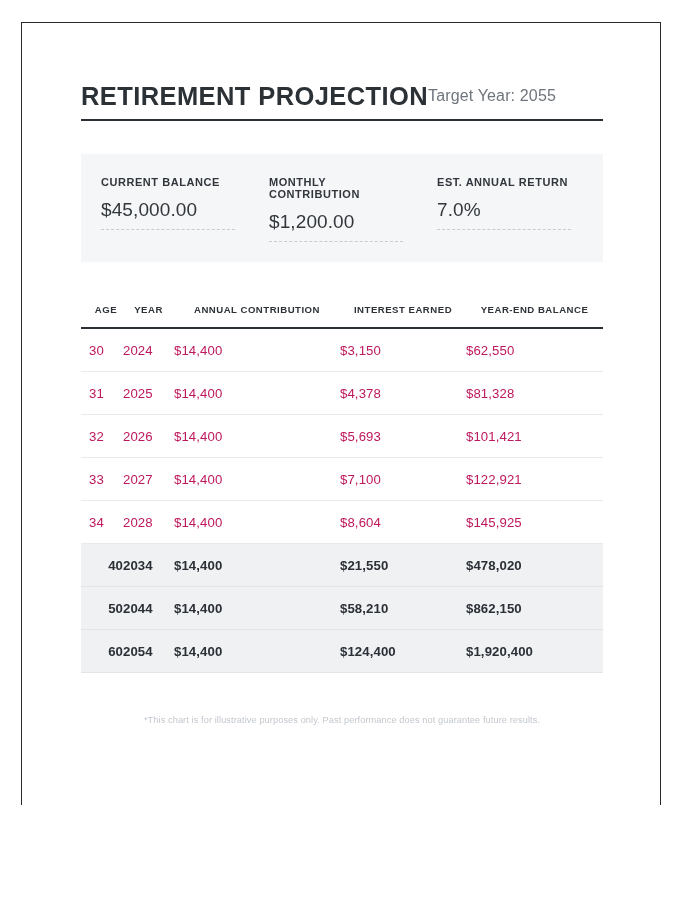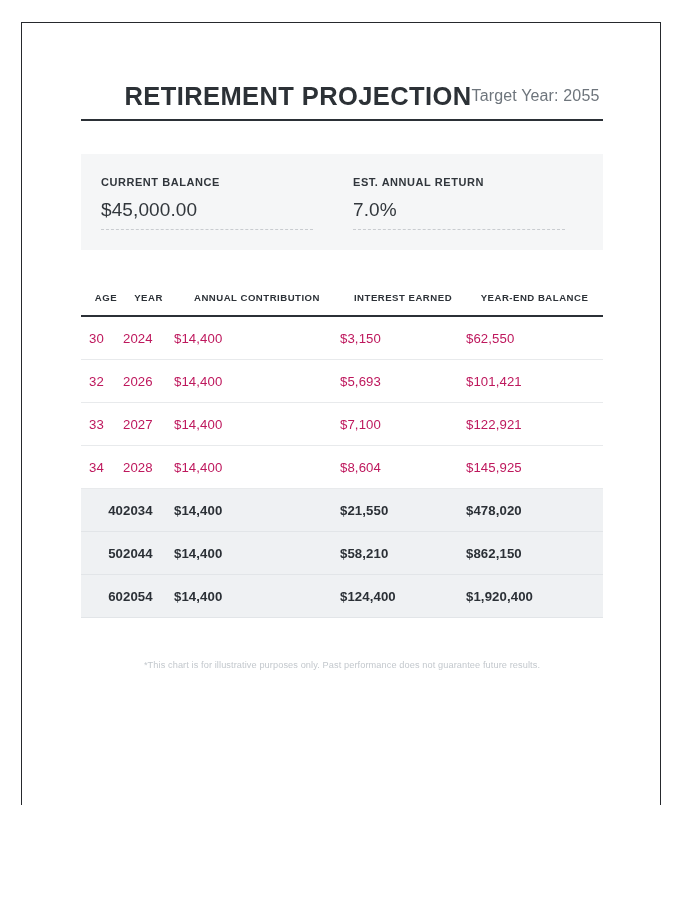--- a/index.html
+++ b/index.html
@@ -35,23 +35,22 @@
     position: absolute;
     left: 59px;   
     top: 60px;
     width: 522px; 
   }
 
   
   .header {
     display: flex;
     align-items: flex-end;
-    justify-content: center;
+    justify-content: flex-start;
     padding-bottom: 9px;
-    margin-left: 40px;
   }
   .doc-title {
     font-size: 25.5px;
     font-weight: bold;
     letter-spacing: 0.4px;
     color: #2c3136;
     line-height: 1.05;
     margin: 0;
   }
   .target-year {
@@ -161,20 +160,25 @@
     <div class="header">
       <h1 class="doc-title">RETIREMENT PROJECTION</h1>
       <div class="target-year">Target Year: 2055</div>
     </div>
     <div class="title-rule"></div>
 
     <div class="summary-panel">
       <div class="summary-field">
         <div class="field-label">CURRENT BALANCE</div>
         <div class="field-value">$45,000.00</div>
+        <div class="field-underline"></div>
+      </div>
+      <div class="summary-field">
+        <div class="field-label">MONTHLY CONTRIBUTION</div>
+        <div class="field-value">$1,200.00</div>
         <div class="field-underline"></div>
       </div>
       <div class="summary-field">
         <div class="field-label">EST. ANNUAL RETURN</div>
         <div class="field-value">7.0%</div>
         <div class="field-underline"></div>
       </div>
     </div>
 
     <table class="proj-table">
@@ -196,20 +200,27 @@
       </thead>
       <tbody id="table-body">
           <tr>
             <td>30</td>
             <td>2024</td>
             <td>$14,400</td>
             <td>$3,150</td>
             <td>$62,550</td>
           </tr>
           <tr>
+            <td>31</td>
+            <td>2025</td>
+            <td>$14,400</td>
+            <td>$4,378</td>
+            <td>$81,328</td>
+          </tr>
+          <tr>
             <td>32</td>
             <td>2026</td>
             <td>$14,400</td>
             <td>$5,693</td>
             <td>$101,421</td>
           </tr>
           <tr>
             <td>33</td>
             <td>2027</td>
             <td>$14,400</td>

